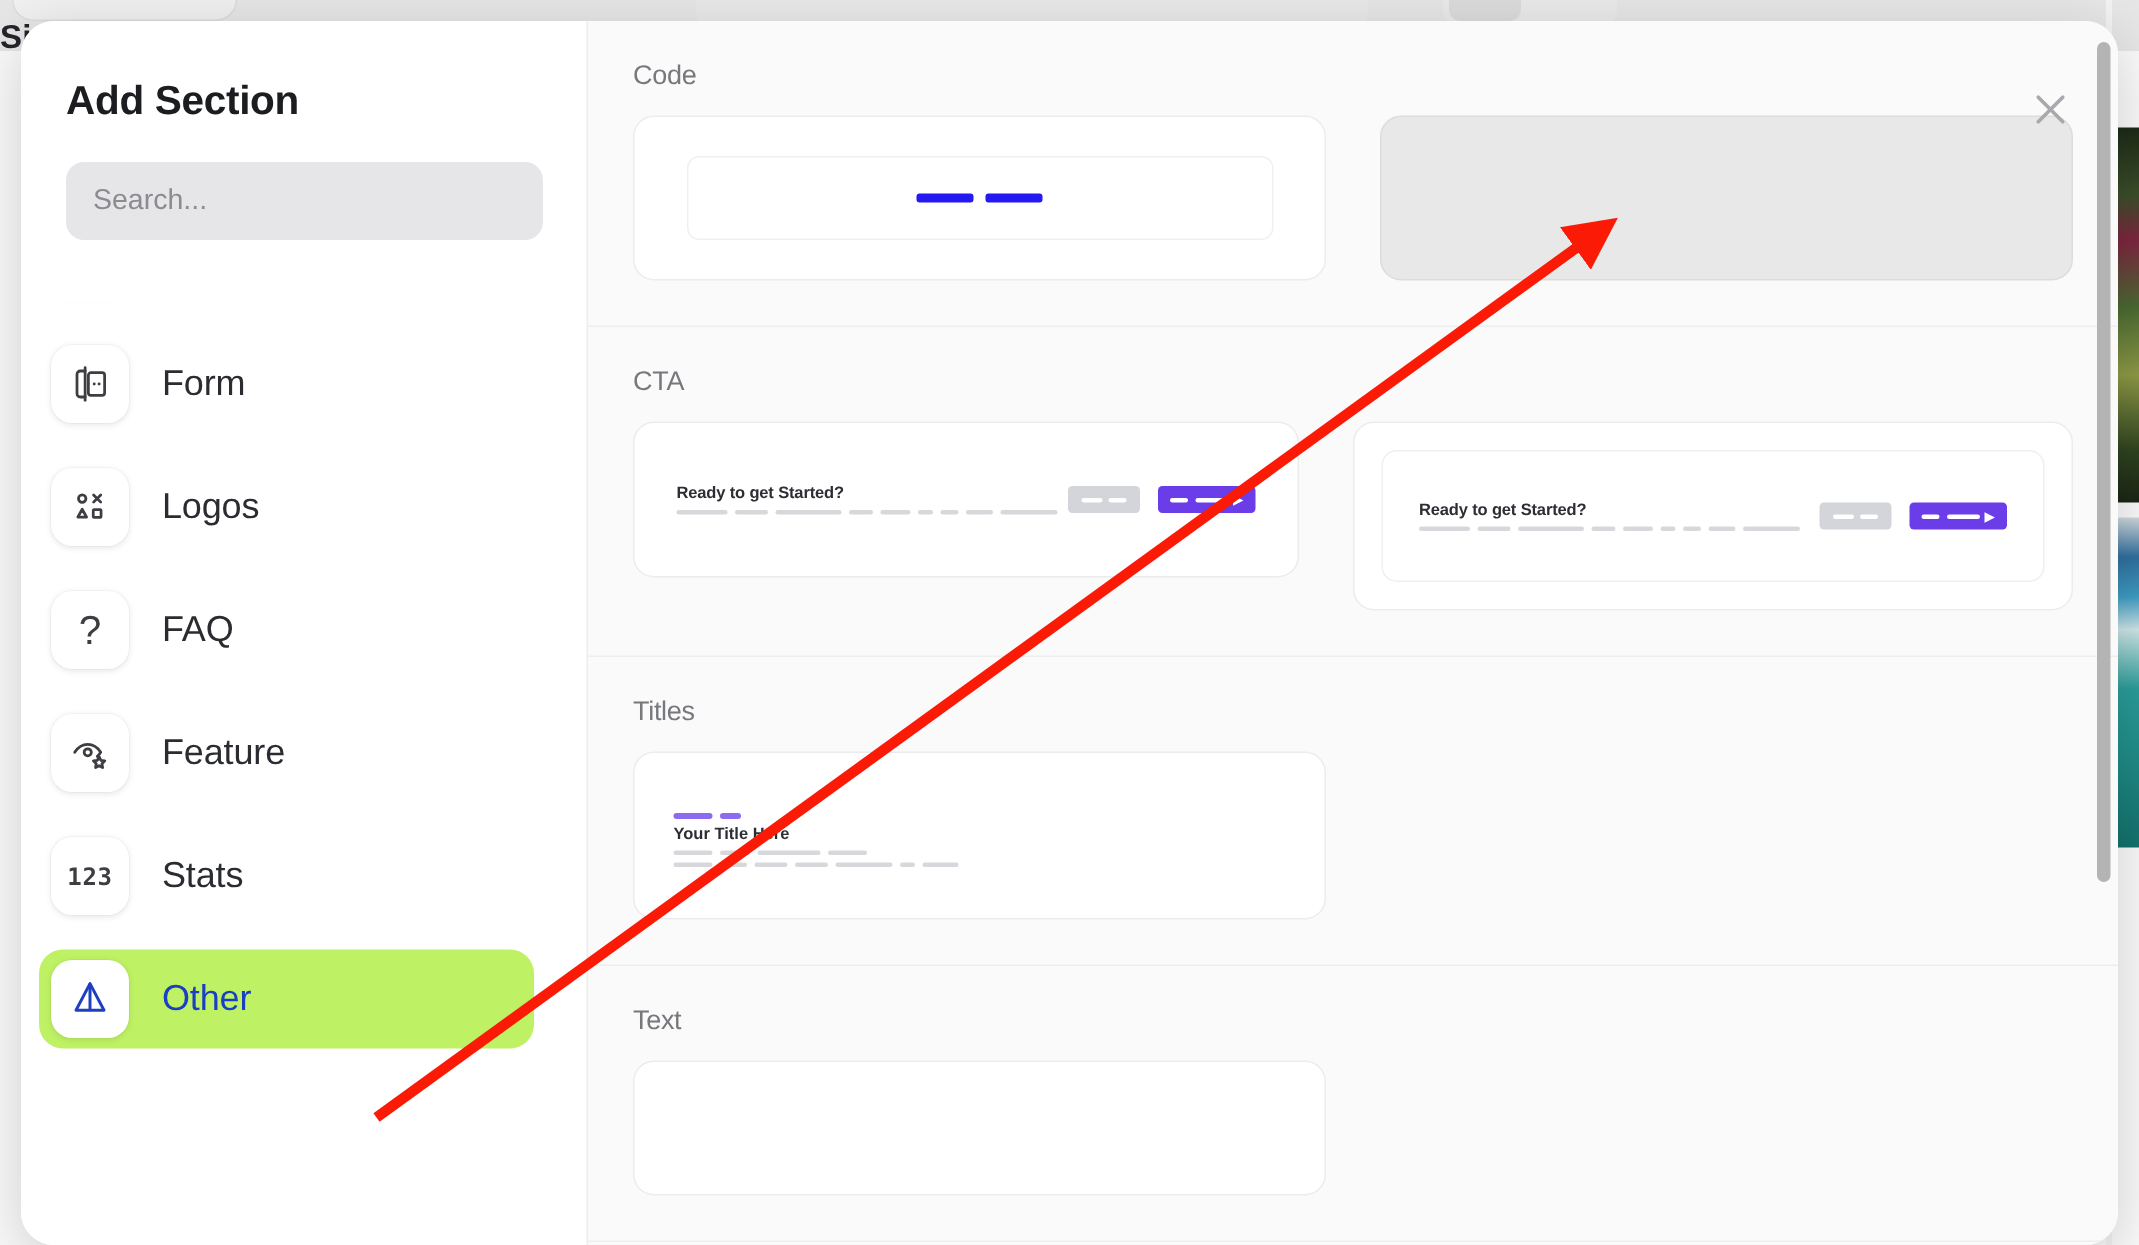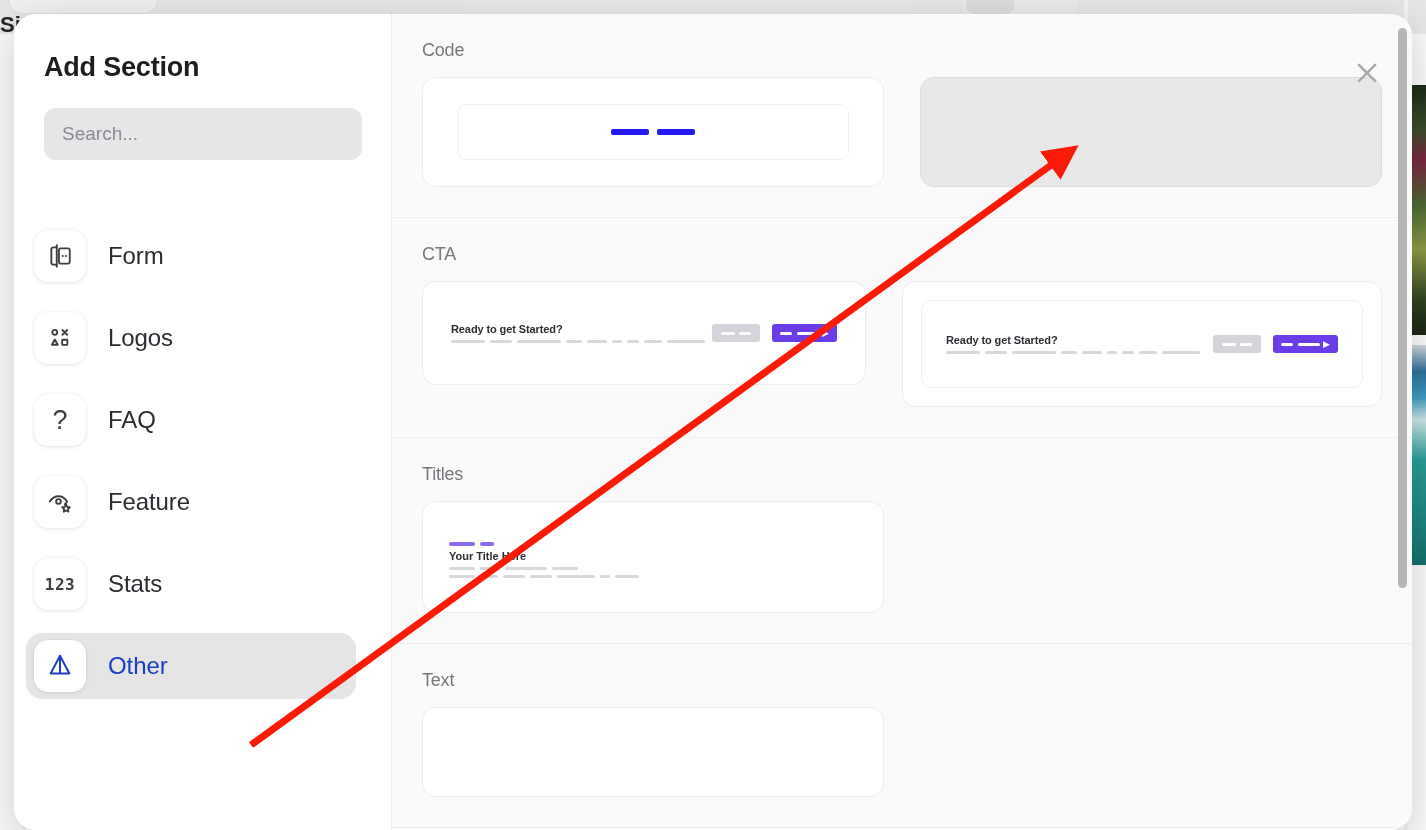--- a/index.html
+++ b/index.html
@@ -84,21 +84,21 @@
   }
   .cat-scroller { position:absolute; top:-48px; left:0; width:330px; }
 
   .cat-item {
     display: flex; align-items: center;
     height: 66px; margin-bottom: 16px;
     border-radius: 16px;
     padding-left: 8px;
     cursor: pointer;
   }
-  .cat-item.active { background: #e5e5e5; }
+  .cat-item.active { background: #bef264; }
   .cat-icon {
     width: 52px; height: 52px; flex: none;
     background: #ffffff; border-radius: 14px;
     box-shadow: 0 1px 4px rgba(0,0,0,.10), 0 0 0 .5px rgba(0,0,0,.03);
     display: flex; align-items: center; justify-content: center;
     color: #3d3d42;
   }
   .cat-label {
     margin-left: 22px;
     font-size: 24px; color: #2b2c31; letter-spacing: -.1px;

